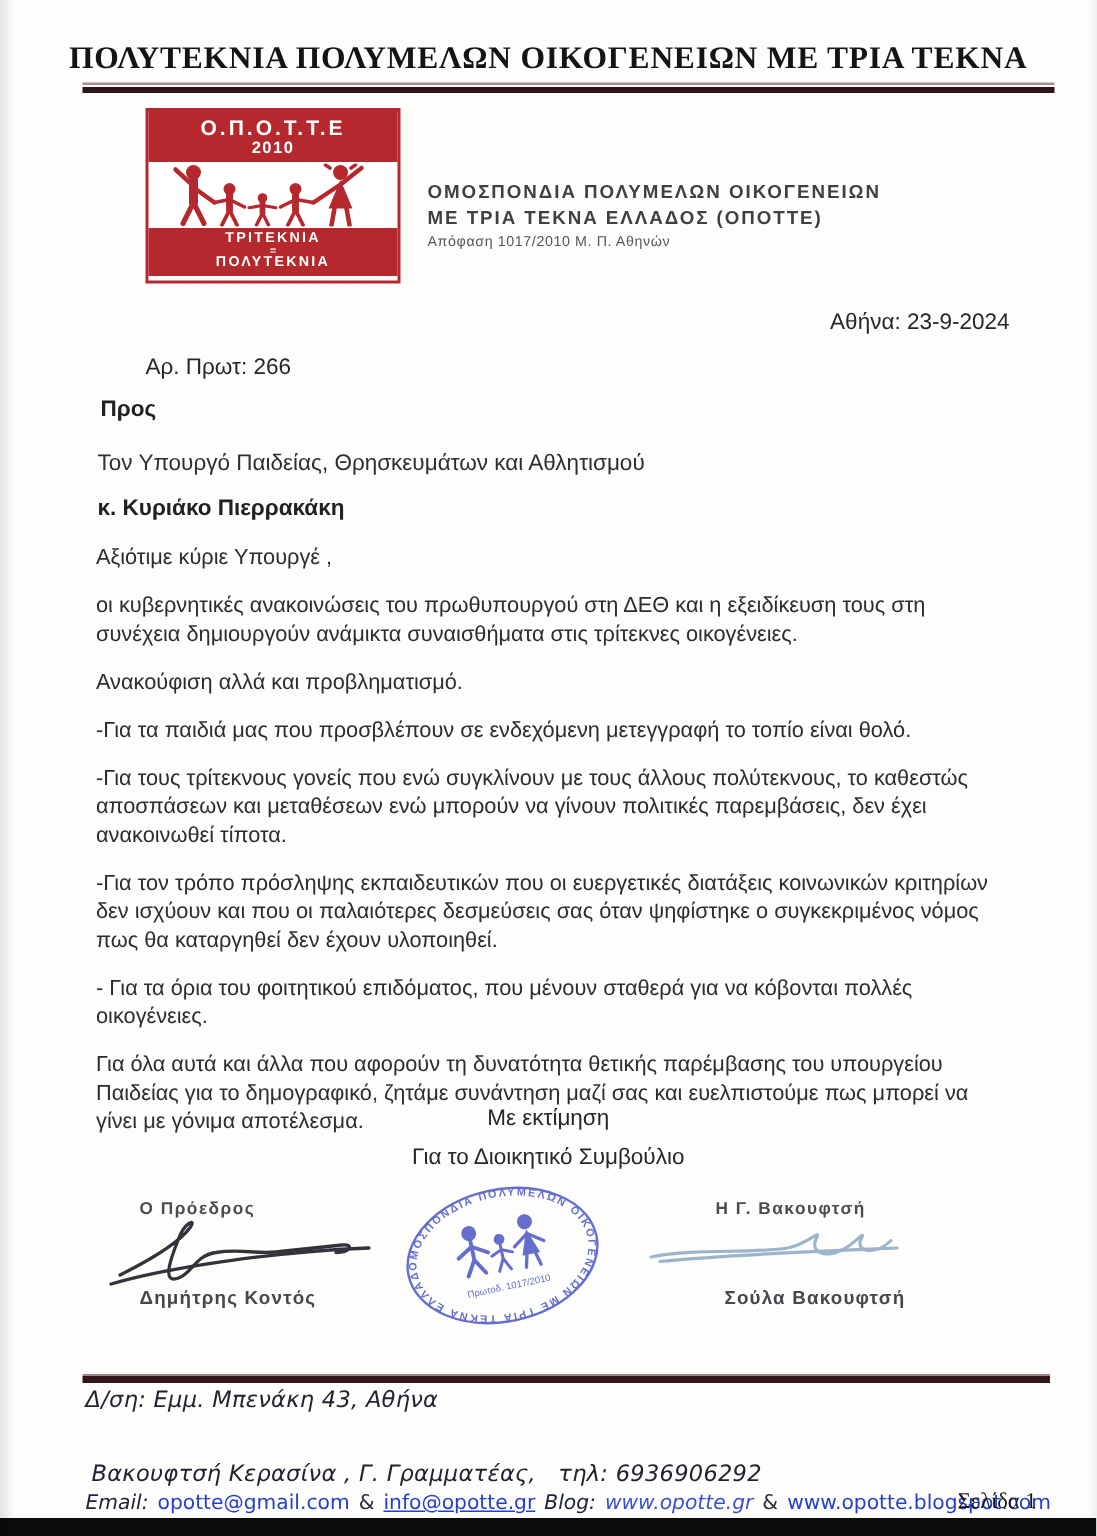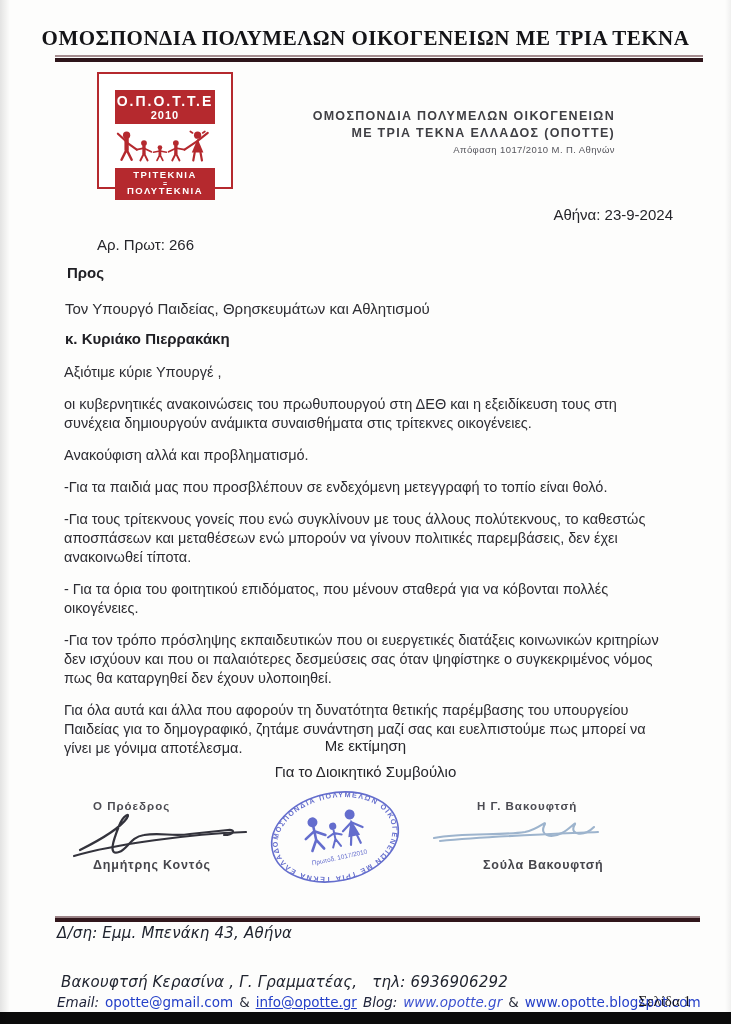--- a/index.html
+++ b/index.html
@@ -14,33 +14,33 @@
     background:linear-gradient(270deg,rgba(0,0,0,.05),rgba(0,0,0,0));pointer-events:none;z-index:5;}
 
   
   .doc-title{position:absolute;top:26px;left:0;width:100%;text-align:center;
     font-family:"Liberation Serif",serif;font-size:21px;font-weight:600;
     letter-spacing:.5px;color:#141417;margin:0;}
   .title-rule{position:absolute;top:55px;left:55px;width:648px;height:7px;
     background:linear-gradient(#a58d90 0 2px,#fdfdfc 2px 3px,#2d151a 3px 100%);}
 
   
-  .logo{position:absolute;left:97px;top:72px;width:136px;height:117px;
-    border:2px solid #b5292e;background:#fff;box-sizing:border-box;padding:16px;}
+  .logo{position:absolute;left:97px;top:72px;width:170px;height:117px;
+    border:2px solid #b5292e;background:#fff;box-sizing:border-box;padding:0;}
   .logo-band{background:#b5292e;color:#fff;text-align:center;line-height:1.15;}
   .logo-band.top{padding:3px 0 2px;}
   .logo-acronym{font-size:14px;font-weight:bold;letter-spacing:2px;}
   .logo-year{font-size:11px;font-weight:bold;letter-spacing:1px;}
   .logo-mid{height:44px;display:flex;align-items:center;justify-content:center;}
   .logo-band.bottom{padding:2px 0 3px;}
   .logo-slogan{font-size:9.5px;font-weight:bold;letter-spacing:1.5px;}
   .logo-eq{font-size:7px;line-height:5px;font-weight:bold;}
 
   
-  .org-block{position:absolute;left:285px;top:108px;width:330px;text-align:right;}
+  .org-block{position:absolute;left:285px;top:120px;width:330px;text-align:left;}
   .org-line{font-size:12.5px;font-weight:bold;letter-spacing:1.3px;color:#3f3f44;line-height:17px;}
   .org-sub{font-size:9.5px;color:#55555c;letter-spacing:.4px;margin-top:2px;}
 
   
   .city-date{position:absolute;top:206px;right:58px;font-size:15px;color:#26262b;}
   .protocol{position:absolute;top:236px;left:97px;font-size:15px;color:#26262b;}
   .to-label{position:absolute;top:264px;left:67px;font-size:15px;font-weight:bold;color:#202025;}
   .recipient-1{position:absolute;top:300px;left:65px;font-size:15px;}
   .recipient-2{position:absolute;top:330px;left:65px;font-size:15px;font-weight:bold;color:#202025;}
 
@@ -82,21 +82,21 @@
   .amp{color:#2a2d3a;font-style:normal;}
   .page-num{position:absolute;top:993px;right:40px;font-family:"Liberation Serif",serif;
     font-size:15px;color:#15151a;}
   .scan-bar{position:absolute;left:0;right:0;bottom:0;height:12px;background:#0b0b0b;}
 </style>
 </head>
 <body>
 
 <div class="page">
 
-  <h1 class="doc-title">ΟΜΟΣΠΟΝΔΙΑ ΠΟΛΥΜΕΛΩΝ ΟΙΚΟΓΕΝΕΙΩΝ ΜΕ ΤΡΙΑ ΤΕΚΝΑ</h1>
+  <h1 class="doc-title">ΠΟΛΥΤΕΚΝΙΑ ΠΟΛΥΜΕΛΩΝ ΟΙΚΟΓΕΝΕΙΩΝ ΜΕ ΤΡΙΑ ΤΕΚΝΑ</h1>
   <div class="title-rule"></div>
 
   <div class="logo">
     <div class="logo-band top">
       <div class="logo-acronym">Ο.Π.Ο.Τ.Τ.Ε</div>
       <div class="logo-year">2010</div>
     </div>
     <div class="logo-mid">
       <svg width="138" height="42" viewBox="0 0 138 42">
         <g fill="#b5292e" stroke="#b5292e" stroke-linecap="round">
@@ -149,22 +149,22 @@
   <div class="to-label">Προς</div>
   <div class="recipient-1">Τον Υπουργό Παιδείας, Θρησκευμάτων και Αθλητισμού</div>
   <div class="recipient-2">κ. Κυριάκο Πιερρακάκη</div>
 
   <div class="body-block">
     <p>Αξιότιμε κύριε Υπουργέ ,</p>
     <p>οι κυβερνητικές ανακοινώσεις του πρωθυπουργού στη ΔΕΘ και η εξειδίκευση τους στη συνέχεια δημιουργούν ανάμικτα συναισθήματα στις τρίτεκνες οικογένειες.</p>
     <p>Ανακούφιση αλλά και προβληματισμό.</p>
     <p>-Για τα παιδιά μας που προσβλέπουν σε ενδεχόμενη μετεγγραφή το τοπίο είναι θολό.</p>
     <p>-Για τους τρίτεκνους γονείς που ενώ συγκλίνουν με τους άλλους πολύτεκνους, το καθεστώς αποσπάσεων και μεταθέσεων ενώ μπορούν να γίνουν πολιτικές παρεμβάσεις, δεν έχει ανακοινωθεί τίποτα.</p>
+    <p>-Για τον τρόπο πρόσληψης εκπαιδευτικών που οι ευεργετικές διατάξεις κοινωνικών κριτηρίων δεν ισχύουν και που οι παλαιότερες δεσμεύσεις σας όταν ψηφίστηκε ο συγκεκριμένος νόμος πως θα καταργηθεί δεν έχουν υλοποιηθεί.</p>
     <p>- Για τα όρια του φοιτητικού επιδόματος, που μένουν σταθερά για να κόβονται πολλές οικογένειες.</p>
-    <p>-Για τον τρόπο πρόσληψης εκπαιδευτικών που οι ευεργετικές διατάξεις κοινωνικών κριτηρίων δεν ισχύουν και που οι παλαιότερες δεσμεύσεις σας όταν ψηφίστηκε ο συγκεκριμένος νόμος πως θα καταργηθεί δεν έχουν υλοποιηθεί.</p>
     <p>Για όλα αυτά και άλλα που αφορούν τη δυνατότητα θετικής παρέμβασης του υπουργείου Παιδείας για το δημογραφικό, ζητάμε συνάντηση μαζί σας και ευελπιστούμε πως μπορεί να γίνει με γόνιμα αποτέλεσμα.</p>
   </div>
 
   <div class="closing">
     <div>Με εκτίμηση</div>
     <div>Για το Διοικητικό Συμβούλιο</div>
   </div>
 
   <div class="sig-role left">Ο Πρόεδρος</div>
   <div class="sig-role right">Η Γ. Βακουφτσή</div>

